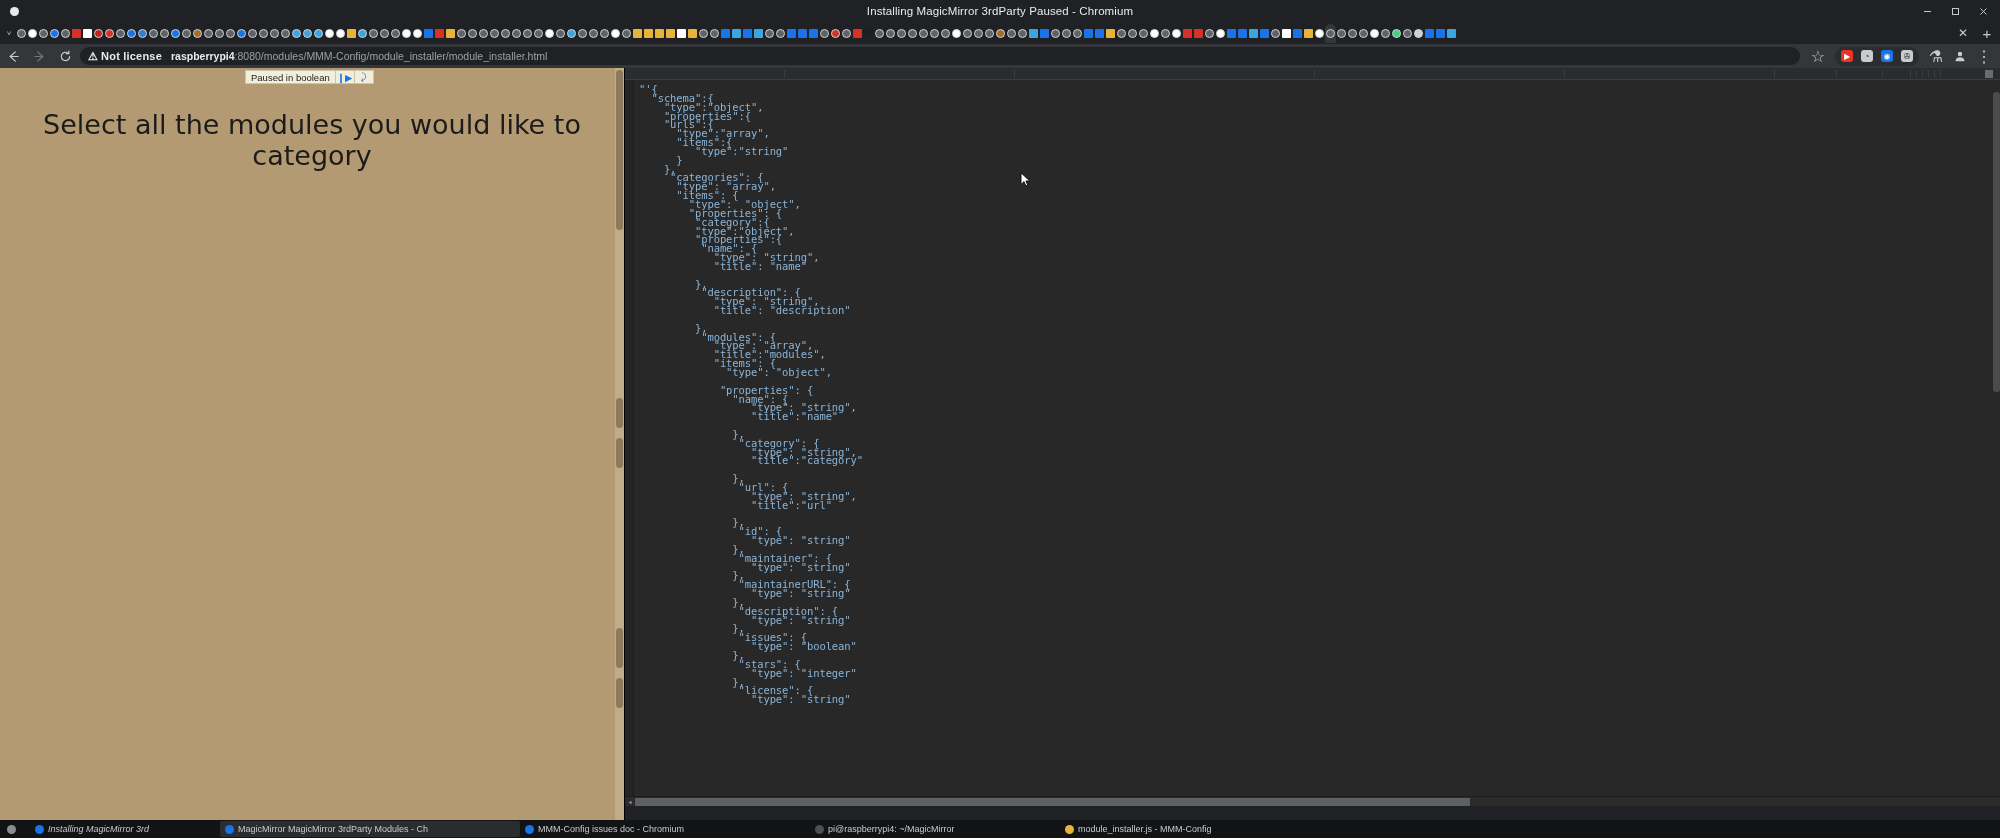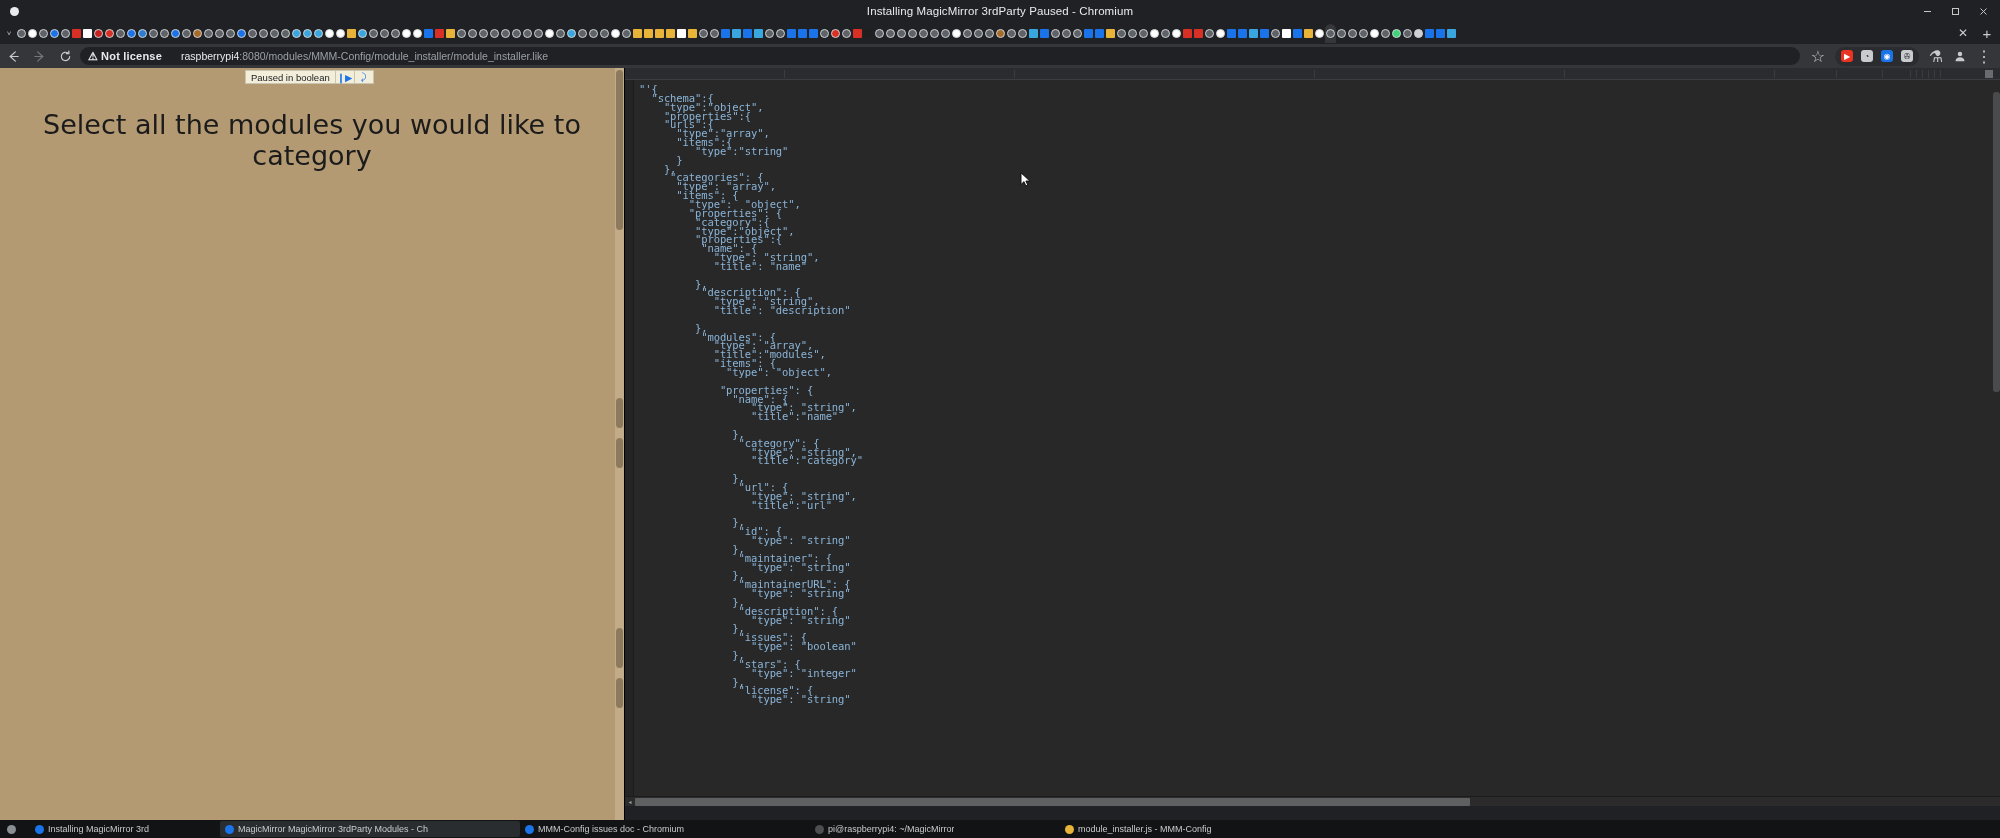--- a/index.html
+++ b/index.html
@@ -89,21 +89,21 @@
   }
   .notsecure {
     display: flex; align-items: center; gap: 3px;
     color: #e8eaed; font-size: 11px; font-weight: bold;
     letter-spacing: .2px; flex: none;
   }
   .url-text {
     margin-left: 9px; font-size: 10.5px; color: #9aa0a6;
     white-space: nowrap; overflow: hidden;
   }
-  .url-text .host { color: #e8eaed; font-weight: normal; margin-left: 10px; }
+  .url-text .host { color: #e8eaed; font-weight: bold; }
   .tb-right { display: flex; align-items: center; flex: none; padding-right: 4px; }
   .ti {
     width: 24px; height: 24px; display: flex; align-items: center;
     justify-content: center; color: #c8cbce; flex: none;
   }
   .extgroup {
     display: flex; align-items: center; background: #2b2c2f;
     border-radius: 11px; height: 19px; padding: 0 2px; margin: 0 5px;
   }
   .ext { width: 20px; height: 19px; display:flex; align-items:center; justify-content:center; }
@@ -669,21 +669,21 @@
         <path d="M11.5 7 A4.5 4.5 0 1 1 10 3.6" fill="none" stroke="#c8cbce" stroke-width="1.3" stroke-linecap="round"></path>
         <path d="M10.6 1.2 L10.6 4 L7.9 4" fill="none" stroke="#c8cbce" stroke-width="1.3" stroke-linecap="round" stroke-linejoin="round"></path>
       </svg>
   </span>
 
   <div class="omnibox">
     <span class="notsecure">
       <span>⚠</span>
       <span>Not license</span>
     </span>
-    <span class="url-text"><span class="host">raspberrypi4</span><span>:8080/modules/MMM-Config/module_installer/module_installer.like</span></span>
+    <span class="url-text"><span class="host">raspberrypi4</span><span>:8080/modules/MMM-Config/module_installer/module_installer.html</span></span>
   </div>
 
   <div class="tb-right">
     <span class="ti">☆</span>
     <div class="extgroup" id="extgroup">
         <span class="ext">
           <span class="glyph" style="background: rgb(234, 51, 35); color: rgb(255, 255, 255);">▶</span>
         </span>
         <span class="ext">
           <span class="glyph" style="background: rgb(201, 204, 206); color: rgb(43, 44, 47);">◔</span>
@@ -830,21 +830,21 @@
   </svg>
 </div>
 
 <div class="taskbar" id="taskbar">
     <div class="tb-item" style="width: 28px;">
       <span class="tb-ico" style="background: rgb(138, 143, 148);"></span>
       <span style="overflow: hidden;"></span>
     </div>
     <div class="tb-item" style="width: 190px;">
       <span class="tb-ico" style="background: rgb(26, 115, 232);"></span>
-      <span style="overflow: hidden;">Installing MagicMirror 3rd</span>
+      <span style="overflow: hidden; font-style: italic;">Installing MagicMirror 3rd</span>
     </div>
     <div class="tb-item sel" style="width: 300px;">
       <span class="tb-ico" style="background: rgb(26, 115, 232);"></span>
       <span style="overflow: hidden;">MagicMirror MagicMirror 3rdParty Modules - Ch</span>
     </div>
     <div class="tb-item" style="width: 290px;">
       <span class="tb-ico" style="background: rgb(26, 115, 232);"></span>
       <span style="overflow: hidden;">MMM-Config issues doc - Chromium</span>
     </div>
     <div class="tb-item" style="width: 250px;">

